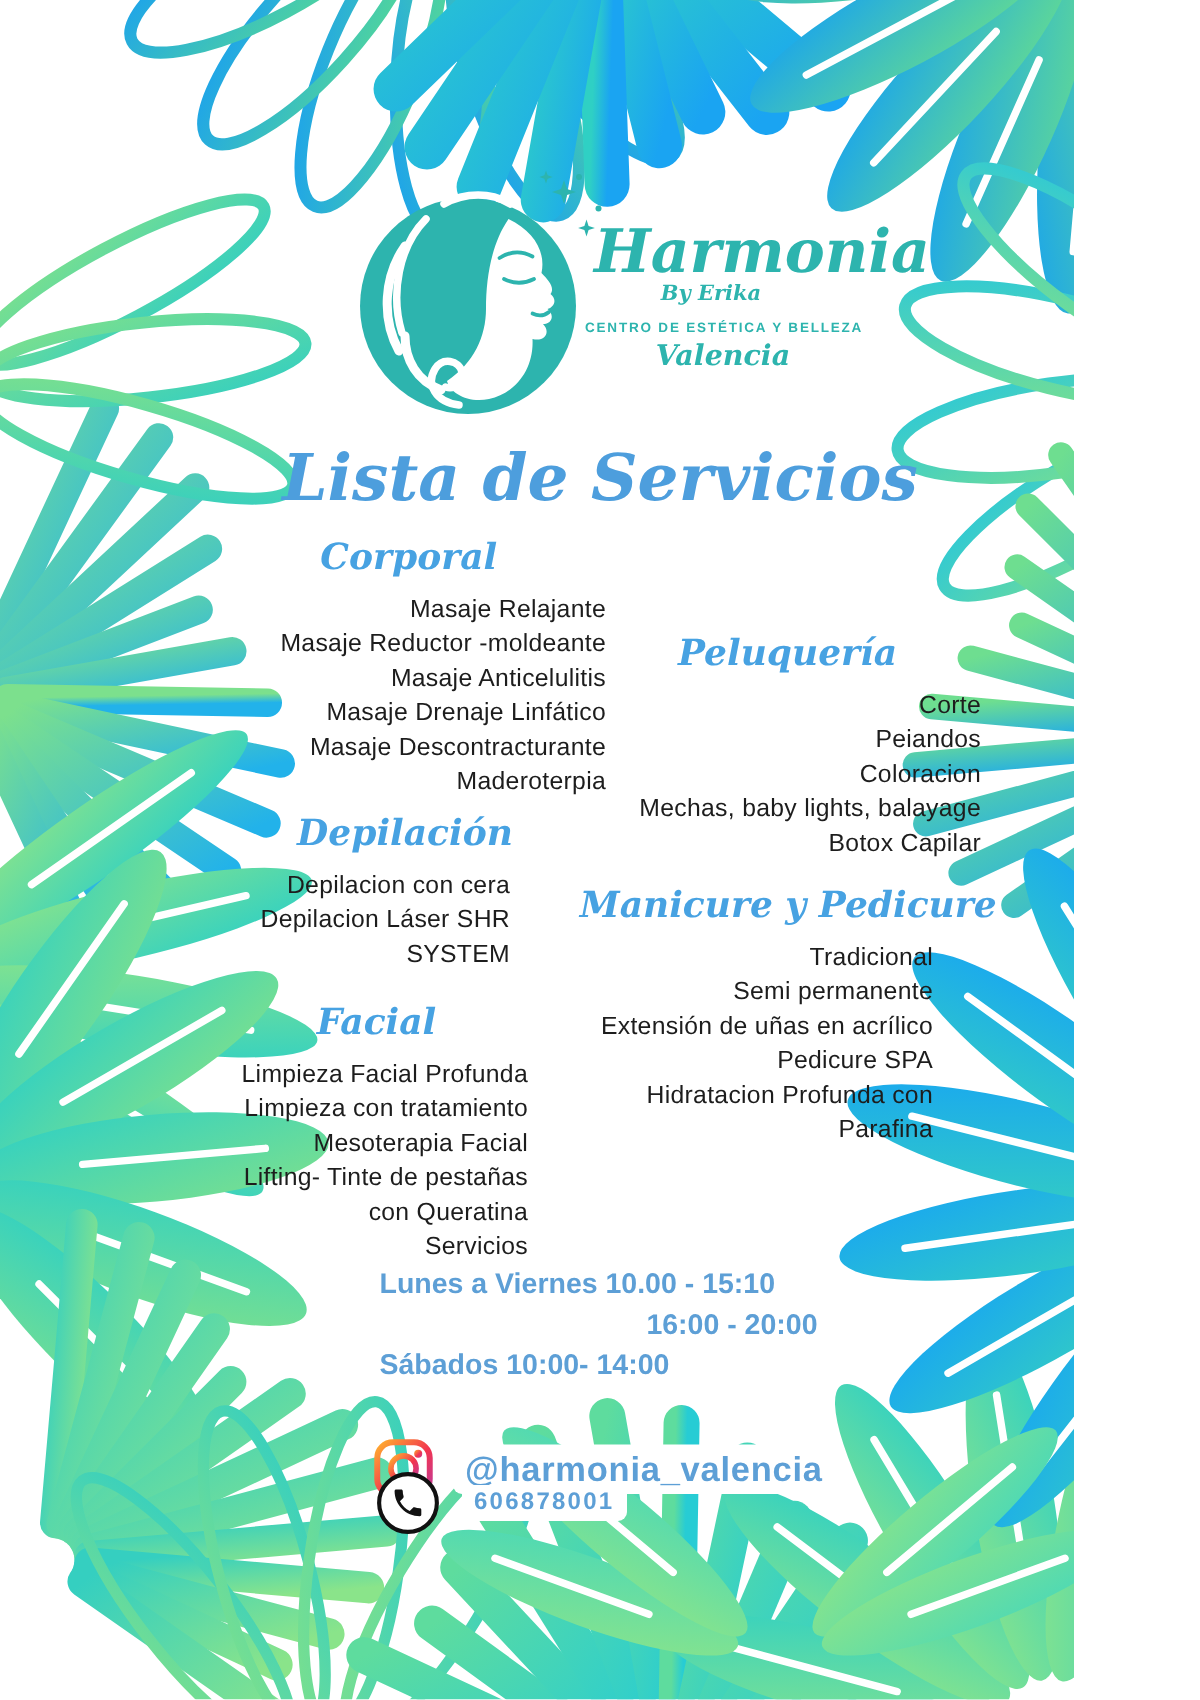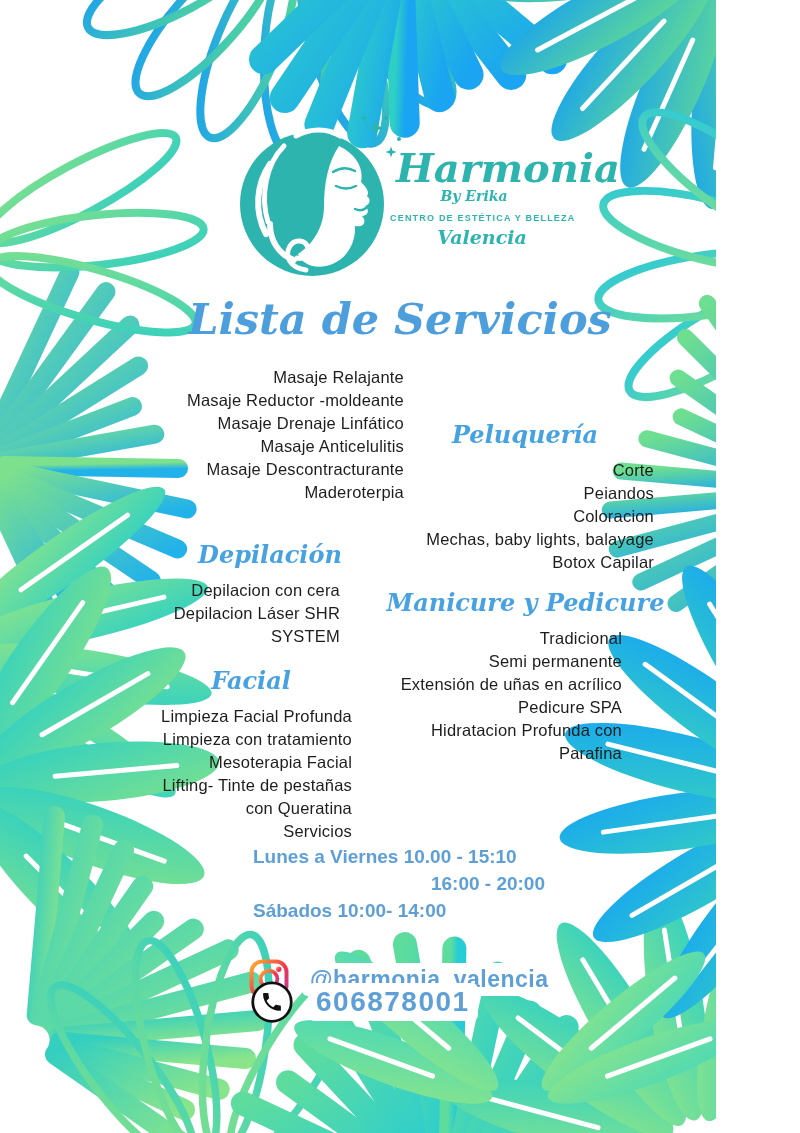--- a/index.html
+++ b/index.html
@@ -44,21 +44,21 @@
   .schedule .l1{white-space:nowrap;}
   .schedule .l2{text-align:right;white-space:nowrap;padding-right:8px;}
   .schedule .l3{text-align:left;white-space:nowrap;}
 
   
   .contact-row{position:absolute;display:flex;align-items:center;}
   .ig-row{left:248px;top:958px;}
   .ph-row{left:250px;top:980px;}
   .contact-label{color:#5d9fd6;font-weight:700;background:#fff;padding:3px 8px;border-radius:6px;}
   .ig-row .contact-label{font-size:23px;margin-left:12px;letter-spacing:.5px;}
-  .ph-row .contact-label{font-size:28px;margin-left:14px;letter-spacing:1.5px;}
+  .ph-row .contact-label{font-size:16px;margin-left:14px;letter-spacing:1.5px;}
 </style>
 </head>
 <body>
 
 <div class="page">
 
   <svg id="decor" width="800" height="1133" viewBox="0 0 800 1133">
       <defs>
         <linearGradient id="fg0" x1="0" y1="0" x2="1" y2="1">
           <stop offset="0" stop-color="#55d996"></stop>
@@ -325,25 +325,26 @@
     <div class="logo-text">
       <div class="brand script">Harmonia</div>
       <div class="subbrand script">By Erika</div>
       <div class="tagline">CENTRO DE ESTÉTICA Y BELLEZA</div>
       <div class="city script">Valencia</div>
     </div>
 
     <div class="page-title script">Lista de Servicios</div>
 
     <section class="sec sec-corporal">
+      <h3 class="script">Corporal</h3>
       <ul class="svc">
         <li>Masaje Relajante</li>
         <li>Masaje Reductor -moldeante</li>
+        <li>Masaje Anticelulitis</li>
         <li>Masaje Drenaje Linfático</li>
-        <li>Masaje Anticelulitis</li>
         <li>Masaje Descontracturante</li>
         <li>Maderoterpia</li>
       </ul>
     </section>
 
     <section class="sec sec-peluqueria">
       <h3 class="script">Peluquería</h3>
       <ul class="svc">
         <li>Corte</li>
         <li>Peiandos</li>

